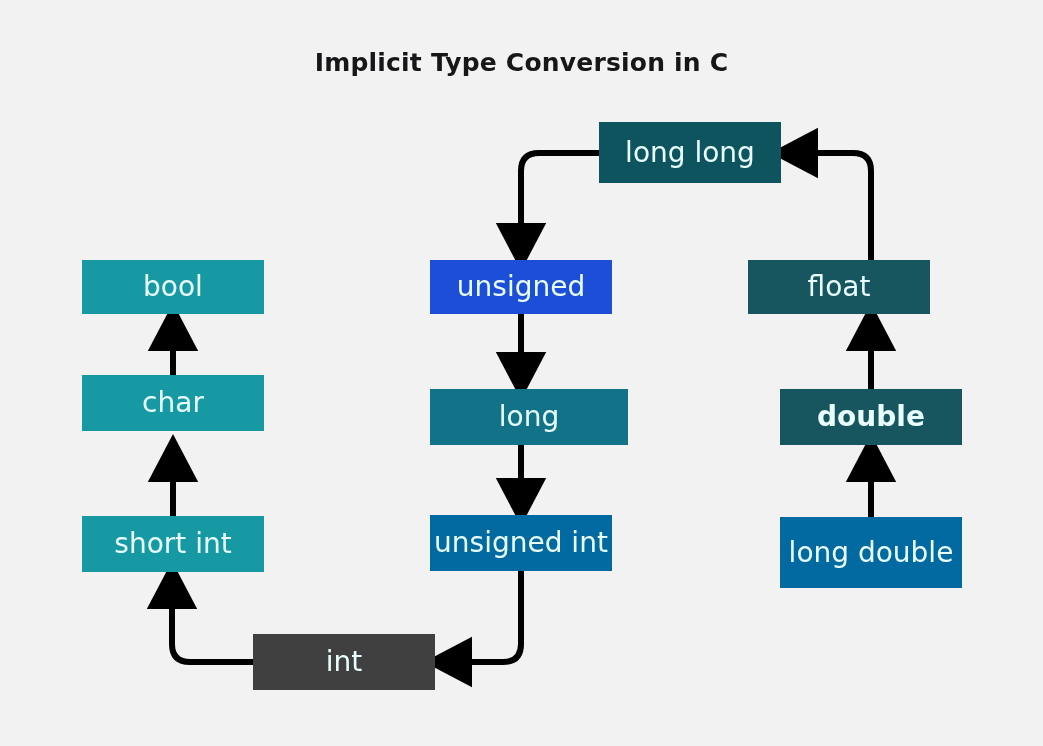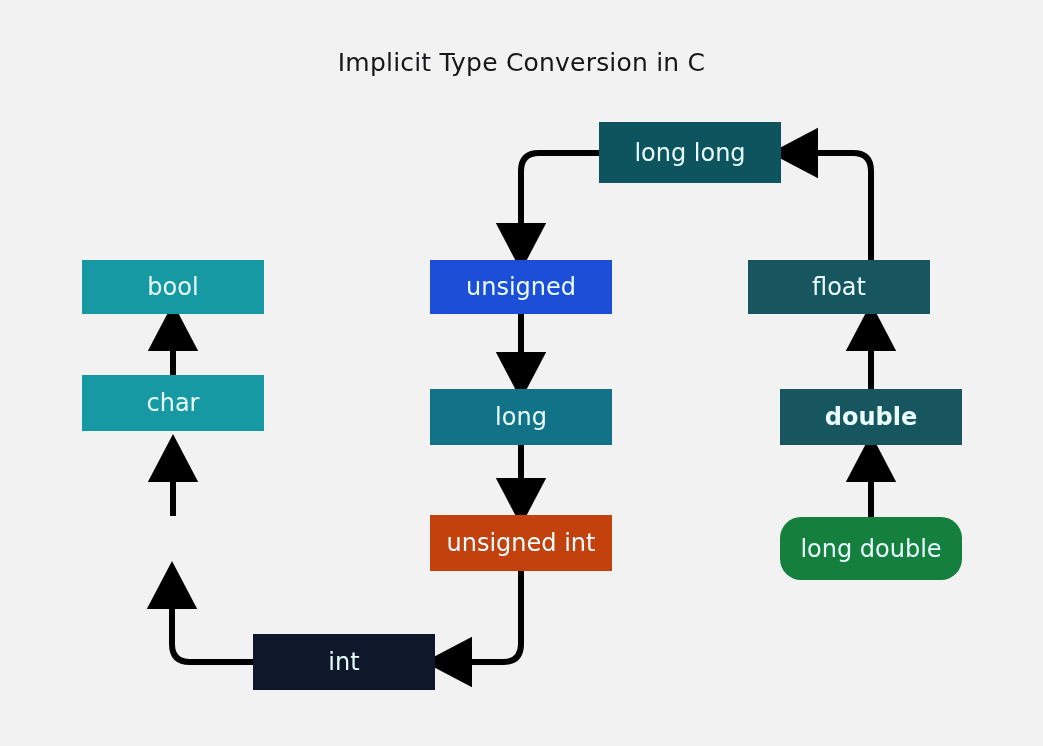--- a/index.html
+++ b/index.html
@@ -19,41 +19,41 @@
     height: 746px;
     background: #f2f2f2;
   }
   #title {
     position: absolute;
     left: 0;
     top: 48px;
     width: 1043px;
     text-align: center;
     font-size: 25px;
-    font-weight: normal;
+    font-weight: bold;
     color: #17171a;
     letter-spacing: 0.2px;
     font-family: "DejaVu Sans", sans-serif;
   }
   #edges {
     position: absolute;
     left: 0;
     top: 0;
     width: 1043px;
     height: 746px;
     pointer-events: none;
   }
   .node {
     position: absolute;
     display: flex;
     align-items: center;
     justify-content: center;
     box-sizing: border-box;
     color: #e8feff;
-    font-size: 24px;
+    font-size: 28px;
     font-family: "DejaVu Sans", sans-serif;
     white-space: nowrap;
     line-height: 1;
   }
 </style>
 </head>
 <body>
 
 <div id="stage">
 
@@ -89,41 +89,44 @@
       <path d="M871,517 L871,458"></path>
     </g>
   </svg>
 
   <div class="node" style="left:82px;  top:260px; width:182px; height:54px; background:#1799a4;align-items:center;">
     <span>bool</span>
   </div>
   <div class="node" style="left:82px;  top:375px; width:182px; height:56px; background:#1799a4;">
     <span>char</span>
   </div>
+  <div class="node" style="left:82px;  top:516px; width:182px; height:56px; background:#1799a4;">
+    <span>short int</span>
+  </div>
 
   <div class="node" style="left:599px; top:122px; width:182px; height:61px; background:#0e545f;">
     <span>long long</span>
   </div>
   <div class="node" style="left:430px; top:260px; width:182px; height:54px; background:#1d4ed8;">
     <span>unsigned</span>
   </div>
-  <div class="node" style="left:430px; top:389px; width:182px; height:56px; background:#127287;">
+  <div class="node" style="left:430px; top:389px; width:198px; height:56px; background:#127287;">
     <span>long</span>
   </div>
-  <div class="node" style="left:430px; top:515px; width:182px; height:56px; background:#c2410c;">
+  <div class="node" style="left:430px; top:515px; width:182px; height:56px; background:#0369a1;">
     <span>unsigned int</span>
   </div>
 
   <div class="node" style="left:748px; top:260px; width:182px; height:54px; background:#17555f;">
     <span>float</span>
   </div>
   <div class="node" style="left:780px; top:389px; width:182px; height:56px; background:#17555f;font-weight:bold;">
     <span>double</span>
   </div>
-  <div class="node" style="left:780px; top:517px; width:182px; height:63px; background:#15803d;border-radius:21px;">
+  <div class="node" style="left:780px; top:517px; width:182px; height:71px; background:#0369a1;">
     <span>long double</span>
   </div>
 
-  <div class="node" style="left:253px; top:634px; width:182px; height:56px; background:#0f172a;">
+  <div class="node" style="left:253px; top:634px; width:182px; height:56px; background:#404040;">
     <span>int</span>
   </div>
 
 </div>
 
 </body></html>

